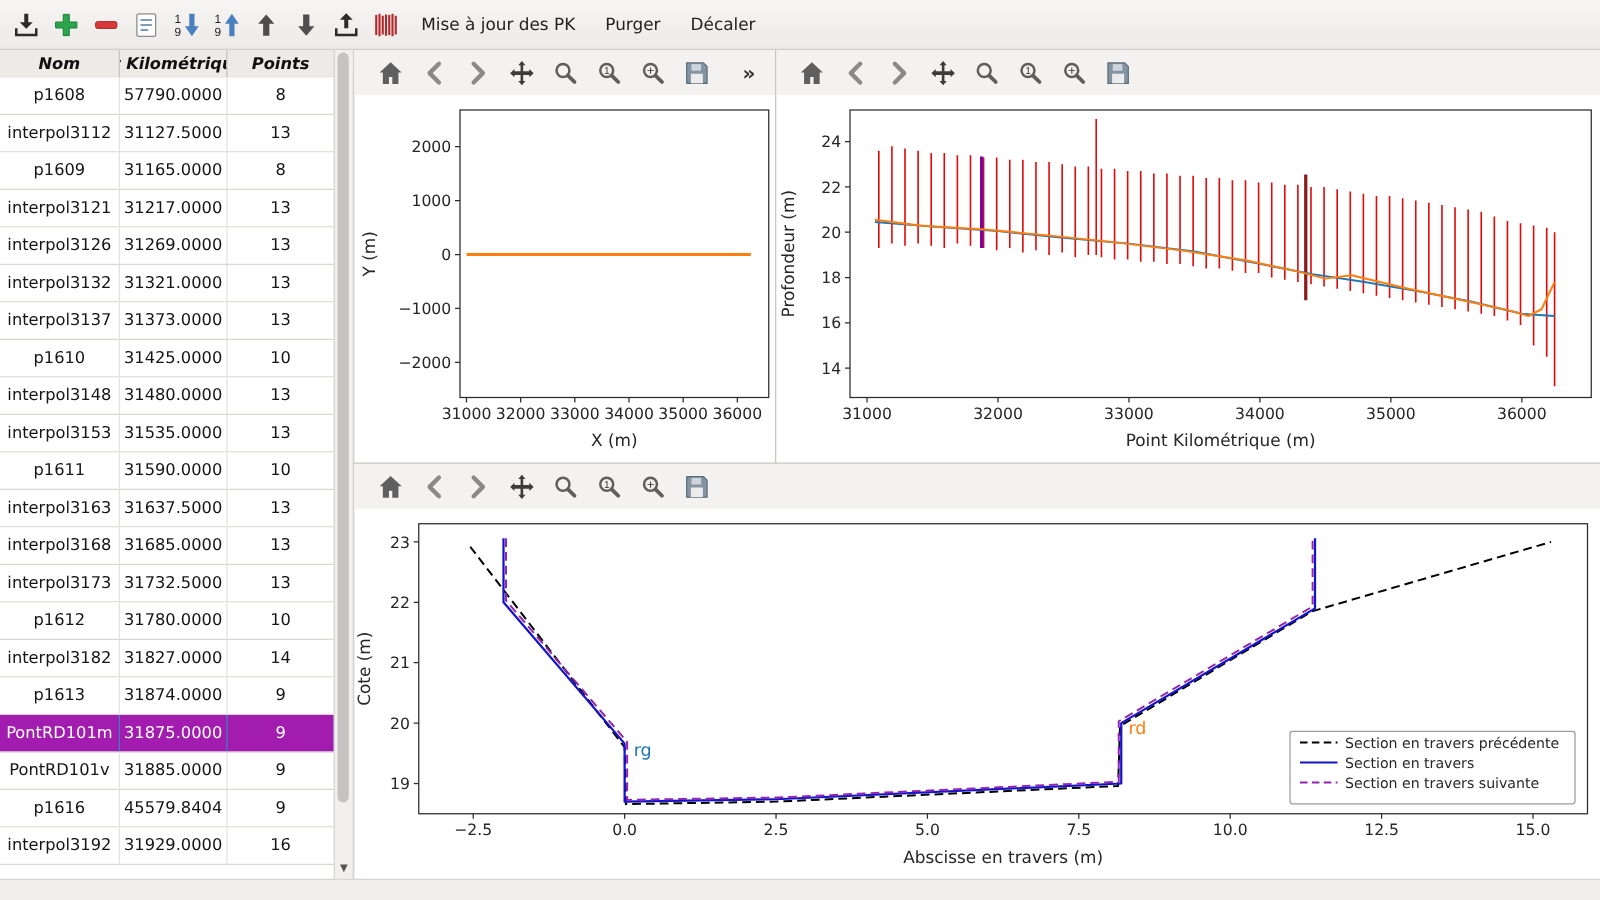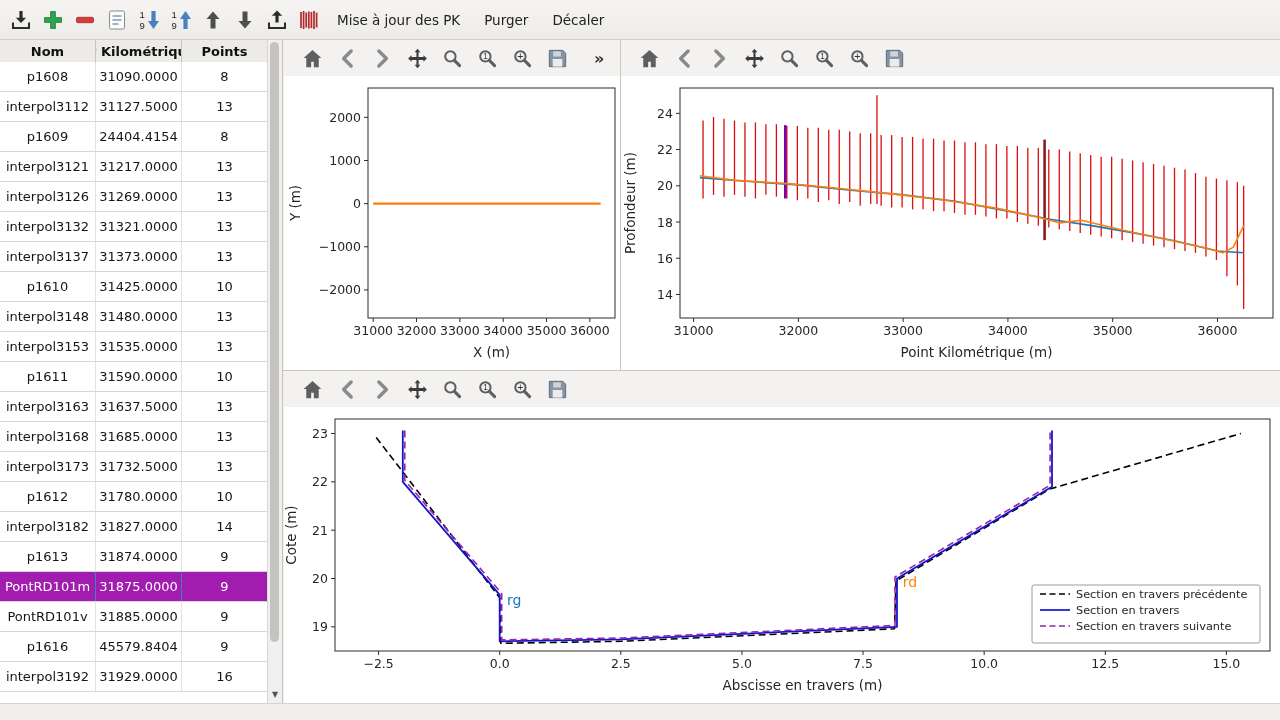--- a/index.html
+++ b/index.html
@@ -11,21 +11,21 @@
     display:flex;align-items:center;gap:6px;padding:0 8px;box-sizing:border-box;
     background:linear-gradient(#f6f5f3,#ecebe8);border-bottom:1px solid #d2d0cd;}
   .icon-btn{width:26px;height:28px;border:none;background:transparent;padding:0;
     display:flex;align-items:center;justify-content:center;border-radius:3px;}
   .tb-text-btn{border:none;background:transparent;font:13.5px "DejaVu Sans","Liberation Sans",sans-serif;
     color:#222;padding:5px 9px;border-radius:3px;white-space:nowrap;text-align:right;}
 
   
   .table-panel{position:absolute;left:0;top:40px;width:283px;height:664px;background:#fff;
     border-right:1px solid #c6c4c1;box-sizing:border-box;}
-  .thead{display:flex;height:22px;background:#edebe8;border-bottom:1px solid #c6c4c1;}
+  .thead{display:flex;height:22px;background:#edebe8;border-bottom:1px solid #c6c4c1;font-style:italic;}
   .th{display:flex;align-items:center;justify-content:center;font-weight:bold;font-size:13px;color:#111;
     border-right:1px solid #c6c4c1;box-sizing:border-box;overflow:hidden;white-space:nowrap;}
   .col0{width:96px}.col1{width:86px}.col2{width:86px}
   .tbody{position:absolute;left:0;top:22px;width:268px;height:642px;overflow:hidden;background:#fff;}
   .trow{display:flex;height:30px;box-sizing:border-box;border-bottom:1px solid #d9d7d4;background:#fff;}
   .td{display:flex;align-items:center;justify-content:center;font-size:13px;color:#151515;
     border-right:1px solid #e4e2df;box-sizing:border-box;overflow:hidden;white-space:nowrap;}
   .trow.selected{background:#a21caf;}
   .trow.selected .td{color:#fff;border-right-color:#3d7fc1;}
   .vscroll{position:absolute;right:0;top:0;width:15px;height:663px;background:#f1f0ee;
@@ -118,31 +118,31 @@
 
   <div class="table-panel">
     <div class="thead" id="table-head">
         <div class="th col0">Nom</div>
         <div class="th col1">t Kilométriqu</div>
         <div class="th col2">Points</div>
       </div>
     <div class="tbody" id="table-body">
         <div class="trow">
           <div class="td col0">p1608</div>
-          <div class="td col1">31090.0000</div>
+          <div class="td col1">57790.0000</div>
           <div class="td col2">8</div>
         </div>
         <div class="trow">
           <div class="td col0">interpol3112</div>
           <div class="td col1">31127.5000</div>
           <div class="td col2">13</div>
         </div>
         <div class="trow">
           <div class="td col0">p1609</div>
-          <div class="td col1">24404.4154</div>
+          <div class="td col1">31165.0000</div>
           <div class="td col2">8</div>
         </div>
         <div class="trow">
           <div class="td col0">interpol3121</div>
           <div class="td col1">31217.0000</div>
           <div class="td col2">13</div>
         </div>
         <div class="trow">
           <div class="td col0">interpol3126</div>
           <div class="td col1">31269.0000</div>

